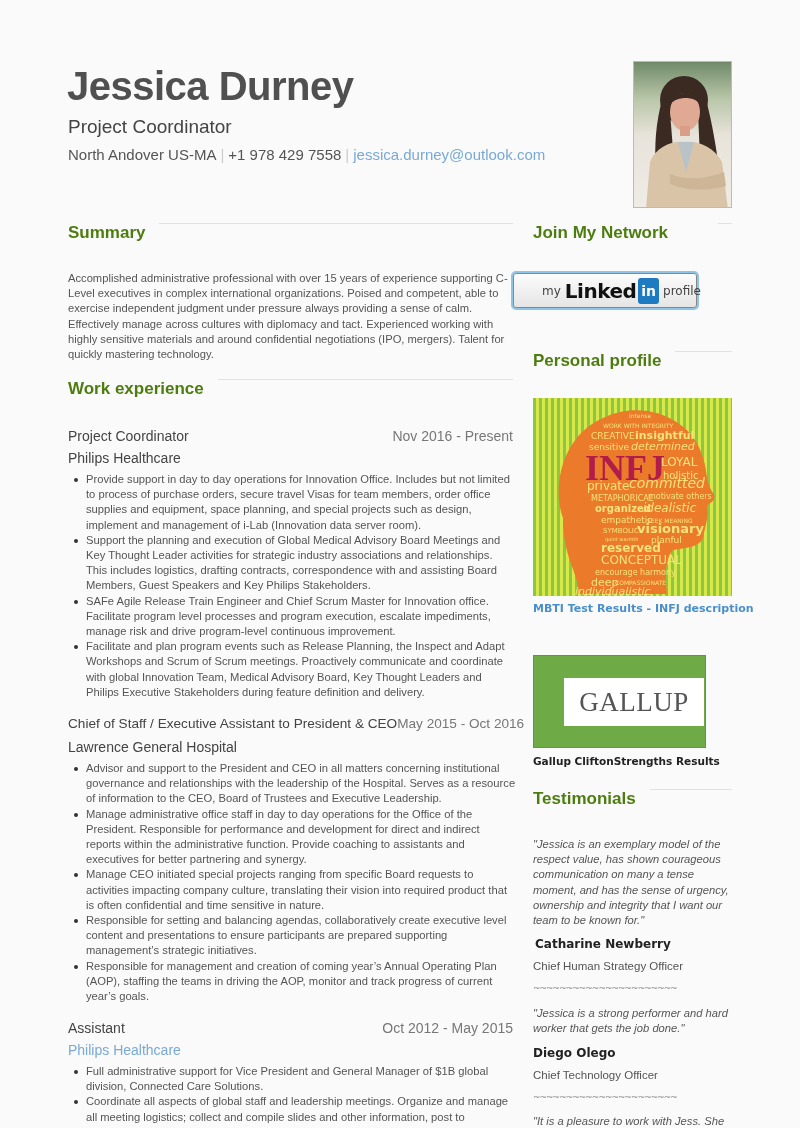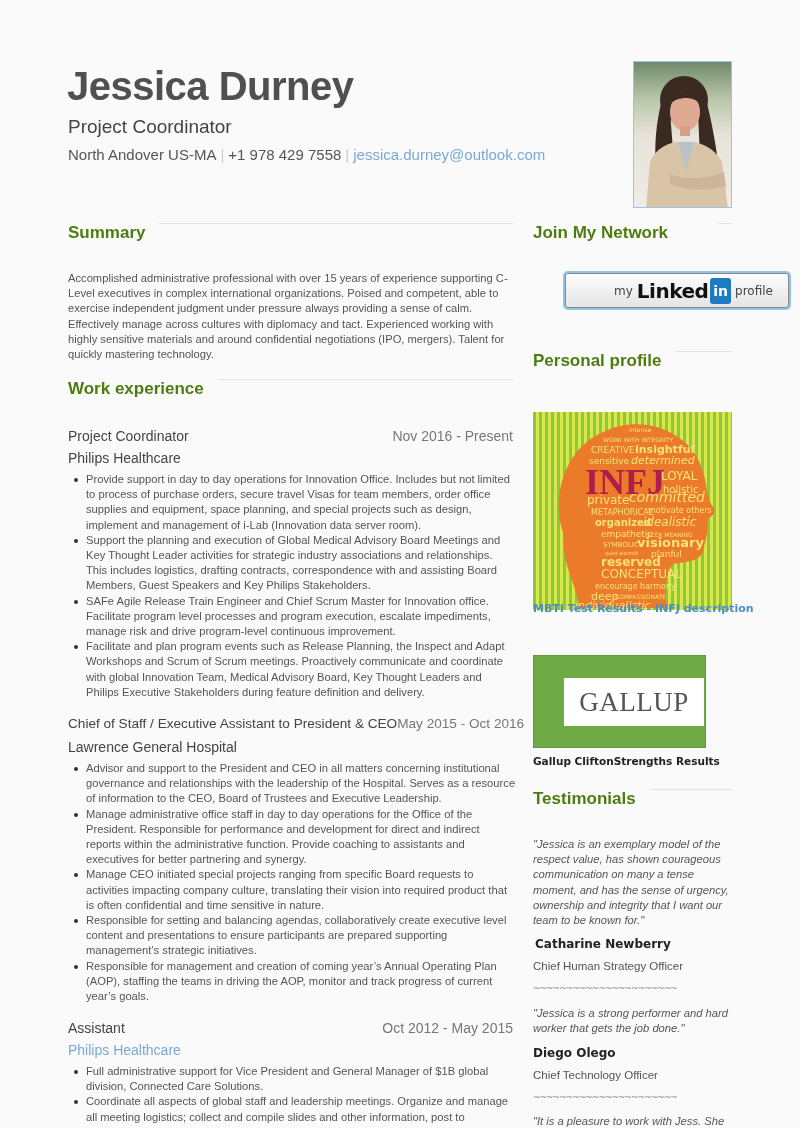--- a/index.html
+++ b/index.html
@@ -26,27 +26,27 @@
   .job-row { position: absolute; left: 68px; width: 445px; display: flex; justify-content: space-between; font-size: 14px; color: #444; font-family: "Liberation Sans", sans-serif; white-space: nowrap; }
   .job-row .dates { color: #777; }
   .company { position: absolute; left: 68px; font-size: 14px; color: #444; font-family: "Liberation Sans", sans-serif; white-space: nowrap; }
   .company.link { color: #79a9d6; }
 
   ul.bullets { position: absolute; left: 68px; width: 448px; list-style: none; font-size: 11.2px; line-height: 15.2px; color: #555; font-family: "Liberation Sans", sans-serif; }
   ul.bullets li { position: relative; padding-left: 18px; }
   ul.bullets li::before { content: ""; position: absolute; left: 6px; top: 6px; width: 4px; height: 4px; border-radius: 50%; background: #333; }
 
   
-  .linkedin { position: absolute; left: 563px; top: 271px; width: 228px; height: 39px; border-radius: 5px; border: 2px solid #8ec4e6; background: linear-gradient(#fdfdfd, #e4e4e4); box-shadow: inset 0 0 0 1px #888; display: flex; align-items: center; justify-content: center; font-family: "DejaVu Sans", sans-serif; padding-left: 33px; }
+  .linkedin { position: absolute; left: 511px; top: 271px; width: 188px; height: 39px; border-radius: 5px; border: 2px solid #8ec4e6; background: linear-gradient(#fdfdfd, #e4e4e4); box-shadow: inset 0 0 0 1px #888; display: flex; align-items: center; justify-content: center; font-family: "DejaVu Sans", sans-serif; padding-left: 33px; }
   .linkedin .my { font-size: 12px; color: #444; margin-right: 4px; }
   .linkedin .linked { font-size: 20px; font-weight: bold; color: #111; letter-spacing: -0.5px; }
   .linkedin .in { display: inline-block; background: #1f7bc1; color: #fff; font-size: 14px; font-weight: bold; padding: 0 3px; border-radius: 3px; margin: 0 4px 0 2px; line-height: 26px; }
   .linkedin .profile { font-size: 12px; color: #444; }
 
-  .mbti { position: absolute; left: 533px; top: 412px; width: 199px; height: 198px; overflow: hidden;
+  .mbti { position: absolute; left: 533px; top: 398px; width: 199px; height: 198px; overflow: hidden;
     background: repeating-linear-gradient(90deg, #8dc63f 0px, #8dc63f 3px, #d8e84a 3px, #d8e84a 6px); }
   .mbti-caption { position: absolute; left: 533px; top: 602px; font-size: 11px; font-weight: bold; color: #4a8fc9; font-family: "DejaVu Sans", sans-serif; white-space: nowrap; }
 
   .gallup { position: absolute; left: 533px; top: 655px; width: 173px; height: 93px; background: #6eab47; border: 1px solid #5e9a3a; }
   .gallup .box { position: absolute; left: 30px; top: 22px; width: 140px; height: 48px; background: #fff; display: flex; align-items: center; justify-content: center; font-family: "Liberation Serif", serif; font-size: 27px; color: #555; letter-spacing: 0.5px; }
   .gallup-caption { position: absolute; left: 533px; top: 755px; font-size: 10.5px; font-weight: bold; color: #222; font-family: "DejaVu Sans", sans-serif; white-space: nowrap; }
 
   .quote { position: absolute; left: 533px; width: 200px; font-size: 11.2px; line-height: 15.2px; font-style: italic; color: #555; font-family: "Liberation Sans", sans-serif; }
   .q-name { position: absolute; font-size: 12px; font-weight: bold; color: #222; font-family: "DejaVu Sans", sans-serif; white-space: nowrap; }
   .q-role { position: absolute; left: 533px; font-size: 11.5px; color: #555; font-family: "Liberation Sans", sans-serif; white-space: nowrap; }

